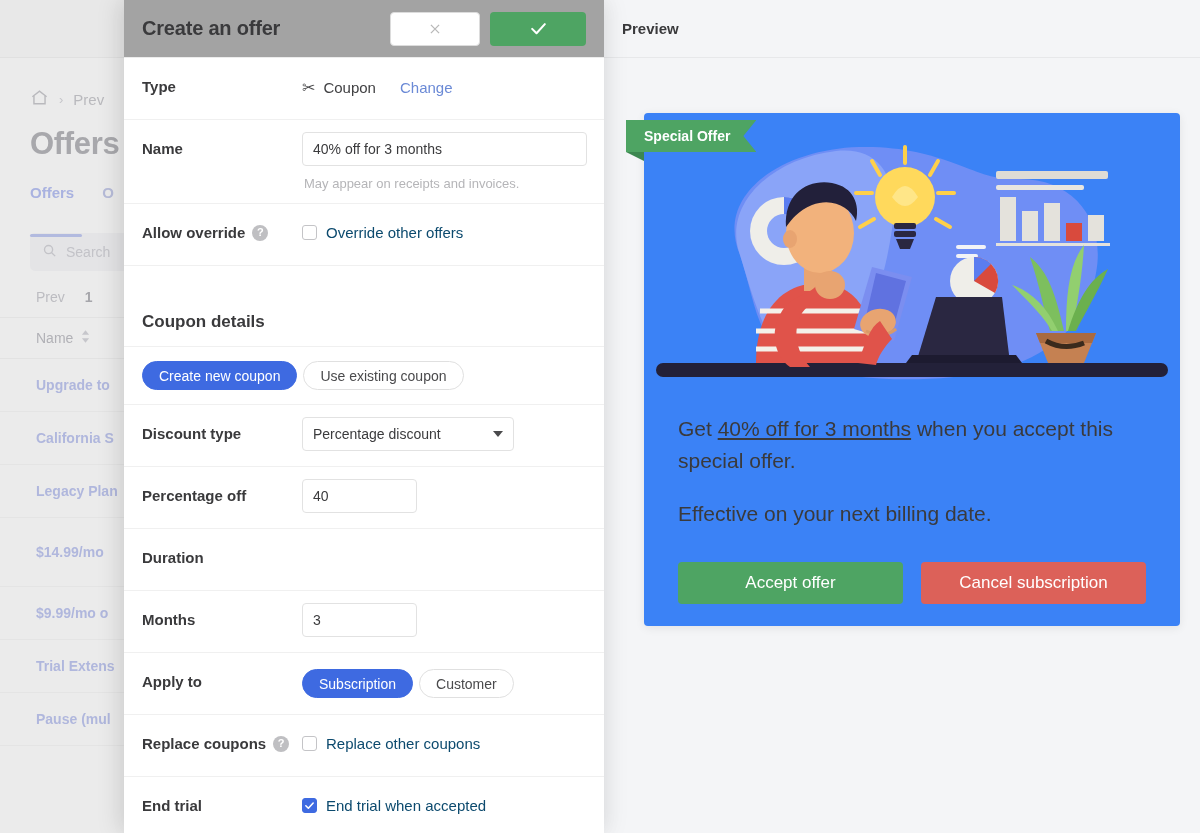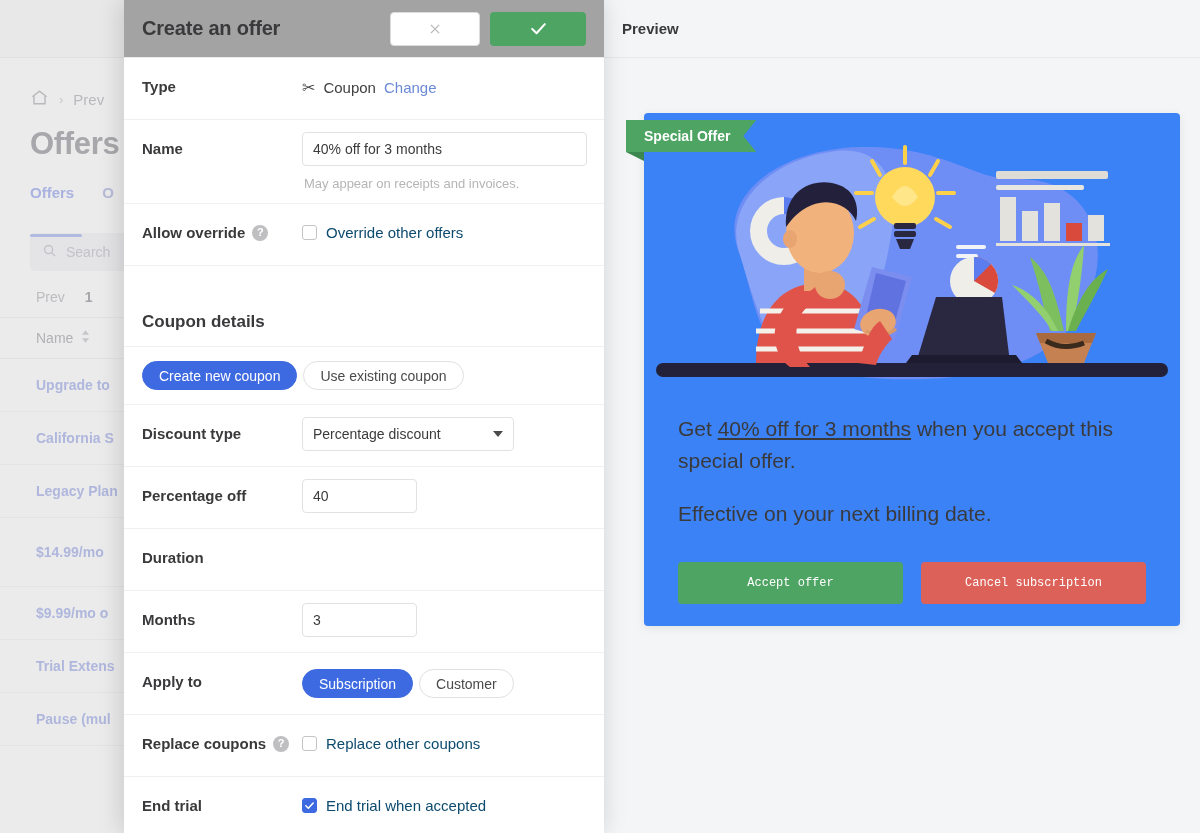--- a/index.html
+++ b/index.html
@@ -119,21 +119,21 @@
     background: #bfbfc2; color: #fff; font-size: 11px; font-weight: bold;
     display: inline-flex; align-items: center; justify-content: center;
     line-height: 1;
   }
 
   .type-line {
     display: flex; align-items: center; gap: 8px;
     font-size: 15px; color: #3f3f41; padding-top: 8px;
   }
   .scissors { color: #4b4b4d; font-size: 16px; }
-  .link-change { color: #6b8ad6; cursor: pointer; }
+  .link-change { color: #6b8ad6; cursor: pointer; margin-left: 16px; }
 
   .text-input {
     width: 285px; height: 34px; border: 1px solid #e2e2e2; border-radius: 4px;
     background: #fff; font-size: 14px; color: #3b3b3d;
     padding: 0 10px; font-family: "Liberation Sans", sans-serif;
     outline: none;
   }
   .text-input.sm { width: 115px; }
   .hint { font-size: 13px; color: #b5b5b8; padding: 10px 0 0 2px; }
 
@@ -207,22 +207,22 @@
   .illus { position: relative; width: 536px; height: 270px; margin-top: 22px; }
   .offer-text {
     padding: 8px 34px 0 34px;
     font-size: 21px; color: #3a3a3c; line-height: 1.5;
   }
   .offer-text .u { text-decoration: underline; }
   .offer-text p { margin: 0 0 22px 0; }
   .offer-btns { display: flex; gap: 18px; padding: 10px 34px 0 34px; }
   .btn-accept, .btn-cancel-sub {
     flex: 1; height: 42px; border-radius: 4px; border: none;
-    color: #fff; font-size: 12px; cursor: pointer;
-    font-family: Liberation Mono, monospace;
+    color: #fff; font-size: 17px; cursor: pointer;
+    font-family: Liberation Sans, sans-serif;
     display: flex; align-items: center; justify-content: center;
   }
   .btn-accept { background: #4ea463; }
   .btn-cancel-sub { background: #dc6159; }
 </style>
 </head>
 <body>
 
 <div id="root">
 

